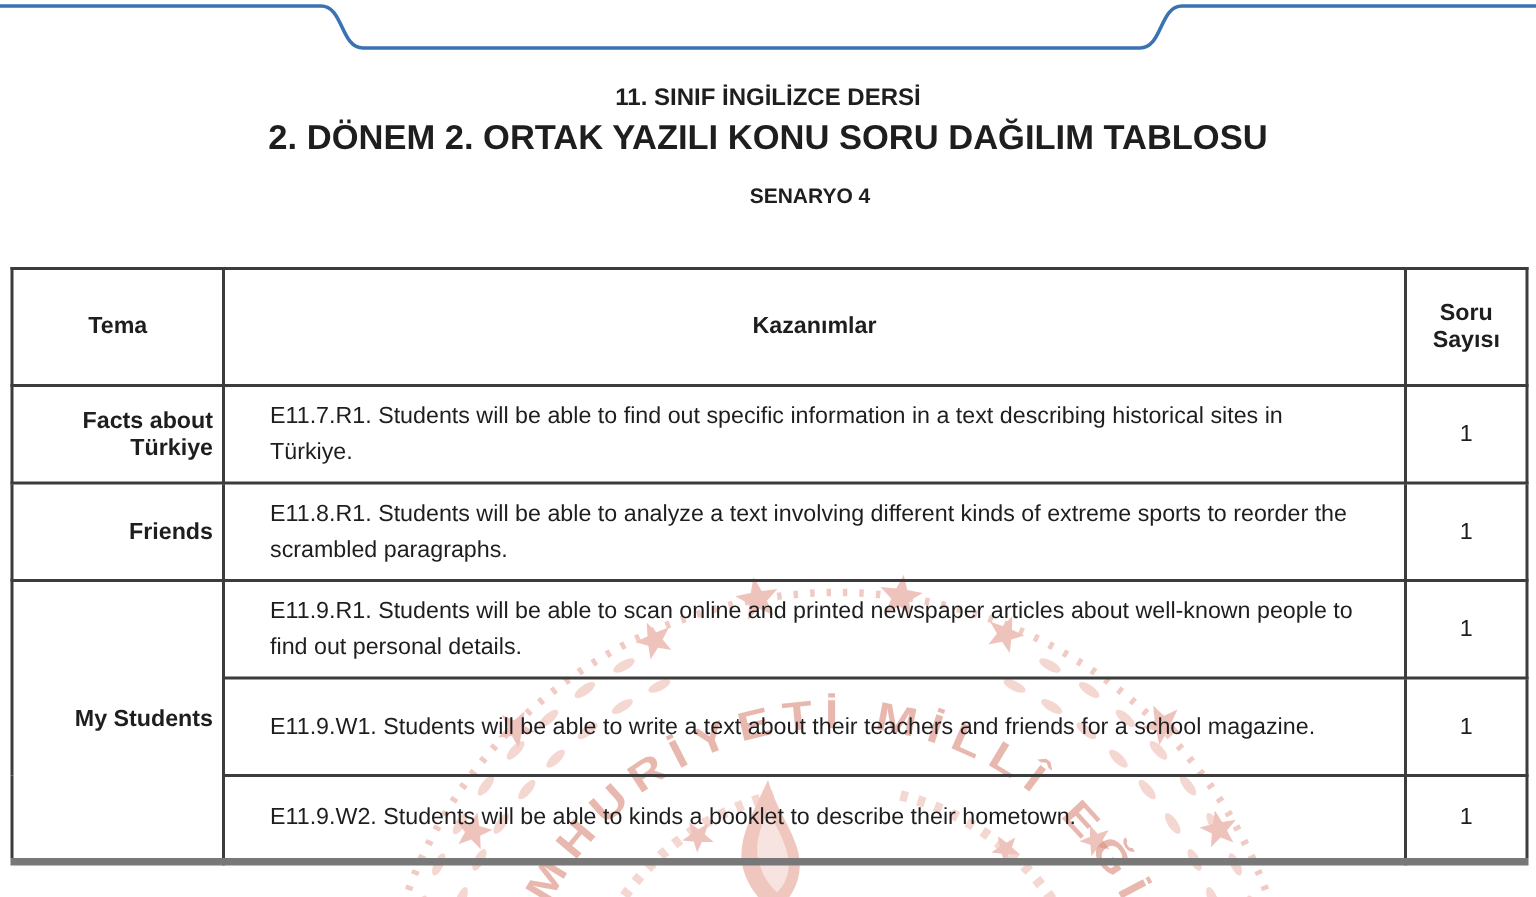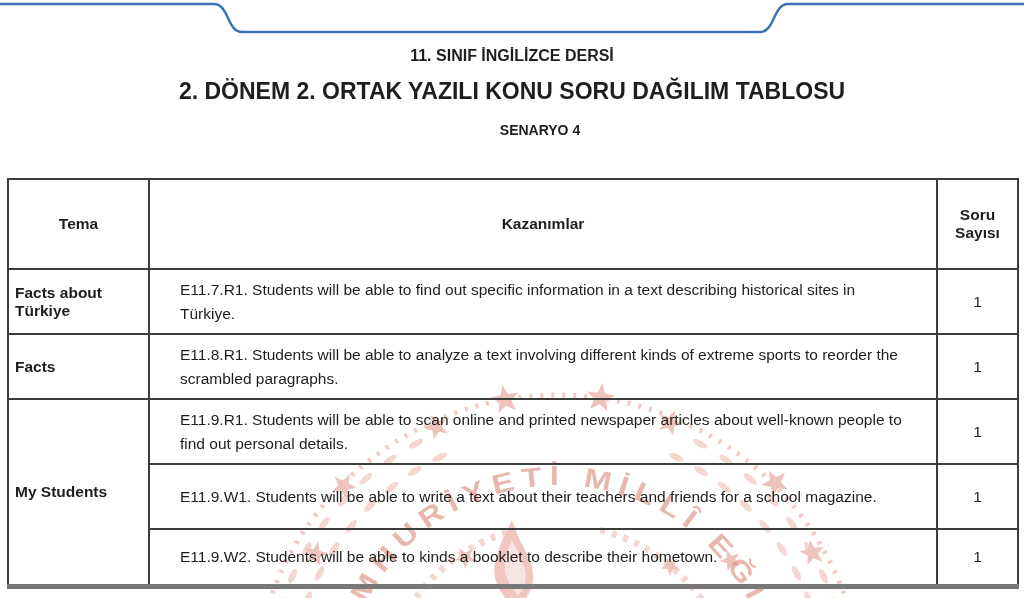--- a/index.html
+++ b/index.html
@@ -9,43 +9,43 @@
     overflow:hidden;
     background:#ffffff;
     font-family:"Liberation Sans","DejaVu Sans",sans-serif;
     color:#1e1e1e;
   }
   
   #top-shape{position:absolute;left:0;top:0;z-index:2;}
   #watermark{position:absolute;left:0;top:0;z-index:1;pointer-events:none;}
   
   .title{position:absolute;left:0;width:1024px;text-align:center;font-weight:bold;z-index:2;}
-  #course-title{top:47px;font-size:16px;}
+  #course-title{top:57px;font-size:16px;}
   #exam-title{top:78px;font-size:23px;}
   #scenario-title{top:122px;font-size:14px;margin-left:28px;}
   
   #exam-table{
     position:absolute;left:7px;top:178px;z-index:2;
     width:1010px;border-collapse:collapse;table-layout:fixed;
     background:transparent;
     border:2px solid #3c3c3c;
     border-bottom:5px solid #787878;
   }
   #exam-table th,#exam-table td{
     border:2px solid #3c3c3c;
     background:transparent;
     vertical-align:middle;
     font-size:15.5px;
     color:#1e1e1e;
   }
-  #exam-table thead tr{height:90px;}
+  #exam-table thead tr{height:78px;}
   #exam-table tbody tr{height:65px;}
   #exam-table tbody tr.last{height:57px;}
   th{font-weight:bold;text-align:center;padding:2px 4px;}
-  td.tema{font-weight:bold;text-align:left;padding:2px 6px;}
+  td.tema{font-weight:bold;text-align:right;padding:2px 6px;}
   td.kaz{text-align:left;padding:6px 30px;line-height:1.5;}
   td.soru{text-align:center;font-weight:normal;}
 </style>
 </head>
 <body>
 
 <div id="page">
 
   <svg id="top-shape" width="1024" height="40" viewBox="0 0 1024 40">
     <path d="M0 4 H214 C229 4 227 32 242 32 H760 C775 32 773 4 788 4 H1024" fill="none" stroke="#3a72b4" stroke-width="2.4"></path>
@@ -129,21 +129,21 @@
         <th>Soru Sayısı</th>
       </tr>
     </thead>
     <tbody>
       <tr>
         <td class="tema">Facts about Türkiye</td>
         <td class="kaz">E11.7.R1. Students will be able to find out specific information in a text describing historical sites in Türkiye.</td>
         <td class="soru">1</td>
       </tr>
       <tr>
-        <td class="tema">Facts</td>
+        <td class="tema">Friends</td>
         <td class="kaz">E11.8.R1. Students will be able to analyze a text involving different kinds of extreme sports to reorder the scrambled paragraphs.</td>
         <td class="soru">1</td>
       </tr>
       <tr>
         <td class="tema" rowspan="3">My Students</td>
         <td class="kaz">E11.9.R1. Students will be able to scan online and printed newspaper articles about well-known people to find out personal details.</td>
         <td class="soru">1</td>
       </tr>
       <tr>
         <td class="kaz">E11.9.W1. Students will be able to write a text about their teachers and friends for a school magazine.</td>

